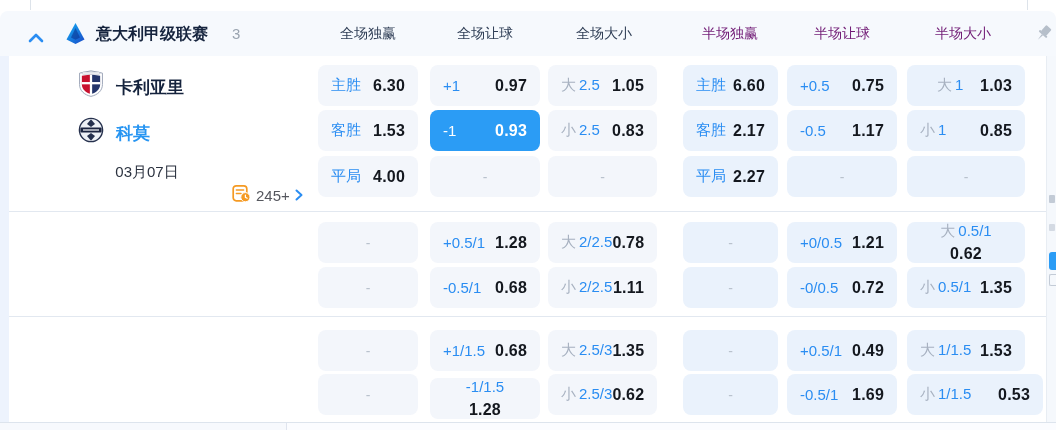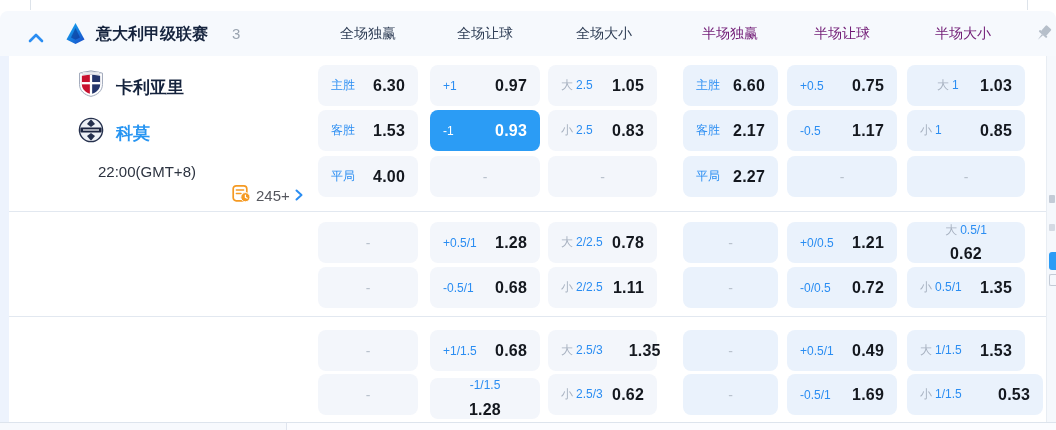--- a/index.html
+++ b/index.html
@@ -31,21 +31,21 @@
   .team-name{position:absolute;left:116px;font-size:17px;font-weight:bold;color:#15233d;cursor:pointer;white-space:nowrap}
   .team-name.away{color:#2795f2}
   .datetime{position:absolute;left:58px;top:161px;width:178px;text-align:center;font-size:15px;line-height:21px;color:#2c3340}
   .markets{position:absolute;left:232px;top:184px;display:flex;align-items:center;gap:5px;cursor:pointer}
   .markets .cnt{font-size:15px;color:#55575e}
 
   
   .cell{position:absolute;height:41px;border-radius:8px;background:#f3f6fb;display:flex;align-items:center;justify-content:space-between;padding:0 13px;cursor:pointer}
   .cell.half{background:#eaf2fc}
   .cell.empty{justify-content:center;color:#b9c2cd;font-size:14px;cursor:default}
-  .cell .lbl{color:#2a8df2;font-size:12px;white-space:nowrap}
+  .cell .lbl{color:#2a8df2;font-size:15px;white-space:nowrap}
   .cell .lbl .pfx{color:#a7b1c0;margin-right:3px}
   .cell .val{color:#14181f;font-size:16px;font-weight:bold;letter-spacing:.2px}
   .cell.sel{background:#2b9cf5}
   .cell.sel .lbl,.cell.sel .lbl .pfx,.cell.sel .val{color:#fff}
 
   .divider{position:absolute;left:9px;width:1037px;height:1px;background:#e2e8f0}
 
   
   .bottom-strip{position:absolute;left:0;top:422px;width:1056px;height:8px;background:#fbfcff;border-top:1px solid #dde4ed}
   .bottom-left{position:absolute;left:0;top:0;width:287px;height:8px;background:#f7f9fd;border-right:1px solid #dfe4ee}
@@ -119,21 +119,21 @@
         <circle cx="13" cy="13" r="11.6" fill="#eef1f6" stroke="#25304d" stroke-width="1.4"></circle>
         <path d="M13 2.2 L17 7 L13 10 L9 7 Z" fill="#25304d"></path>
         <path d="M13 23.8 L17 19 L13 16 L9 19 Z" fill="#25304d"></path>
         <rect x="2.4" y="10.4" width="21.2" height="5.2" rx="1" fill="#1b2440"></rect>
         <rect x="5" y="12.3" width="16" height="1.4" fill="#fff" opacity="0.85"></rect>
       </svg>
     </span>
     <span class="team-name away" style="top:122px">科莫</span>
 
     <div class="datetime">
-      <div>22:00(GMT+8)</div>
+      <div>03月07日</div>
     </div>
 
     <div class="markets">
       <span>
         <svg width="19" height="19" viewBox="0 0 19 19">
           <rect x="1.2" y="1.8" width="13.6" height="15" rx="3" fill="none" stroke="#f59a23" stroke-width="1.7"></rect>
           <line x1="4.4" y1="6" x2="11.6" y2="6" stroke="#f59a23" stroke-width="1.5" stroke-linecap="round"></line>
           <line x1="4.4" y1="9.4" x2="9" y2="9.4" stroke="#f59a23" stroke-width="1.5" stroke-linecap="round"></line>
           <circle cx="13.4" cy="13.2" r="4.6" fill="#f59a23" stroke="#fff" stroke-width="1"></circle>
           <polyline points="13.4,11 13.4,13.4 15.2,14.2" fill="none" stroke="#fff" stroke-width="1.2" stroke-linecap="round"></polyline>
@@ -243,21 +243,21 @@
       </div>
       <div class="cell half" style="left: 907px; top: 267px; width: 118px;">
         <span class="lbl"><span class="pfx">小</span>0.5/1</span>
         <span class="val">1.35</span>
       </div>
       <div class="cell empty" style="left: 318px; top: 330px; width: 100px;">-</div>
       <div class="cell" style="left: 430px; top: 330px; width: 110px;">
         <span class="lbl">+1/1.5</span>
         <span class="val">0.68</span>
       </div>
-      <div class="cell" style="left: 548px; top: 330px; width: 109px; gap: 26px;">
+      <div class="cell" style="left: 548px; top: 330px; width: 109px;">
         <span class="lbl"><span class="pfx">大</span>2.5/3</span>
         <span class="val">1.35</span>
       </div>
       <div class="cell half empty" style="left: 683px; top: 330px; width: 95px;">-</div>
       <div class="cell half" style="left: 787px; top: 330px; width: 110px;">
         <span class="lbl">+0.5/1</span>
         <span class="val">0.49</span>
       </div>
       <div class="cell half" style="left: 907px; top: 330px; width: 118px;">
         <span class="lbl"><span class="pfx">大</span>1/1.5</span>

